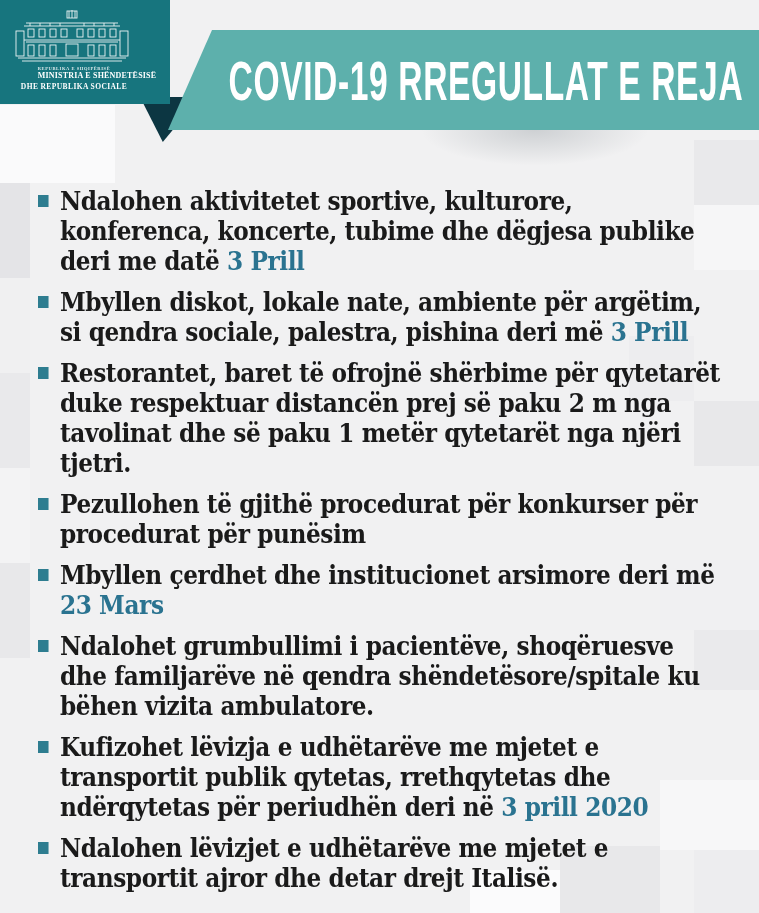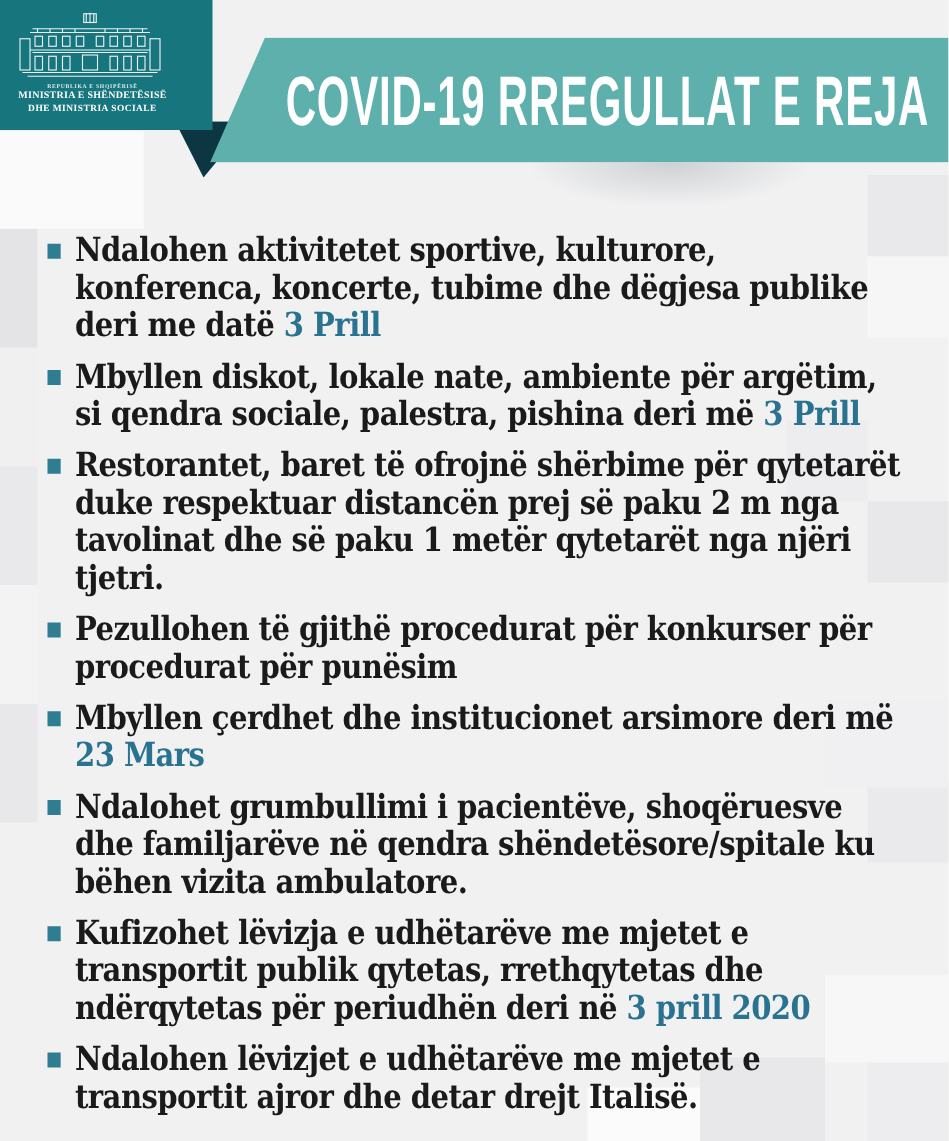--- a/index.html
+++ b/index.html
@@ -95,21 +95,21 @@
   }
   .logo-block{
     position:absolute;left:0;top:0;width:170px;height:104px;
     background:var(--logoBlock,#17757e);
     z-index:3;
   }
   .building{position:absolute;left:14px;top:10px;}
   .logo-text{position:absolute;left:0;width:148px;text-align:center;
     color:#ffffff;font-family:"Liberation Serif",serif;font-weight:bold;}
   .logo-l0{top:66px;font-size:4.5px;letter-spacing:.6px;opacity:.85;}
-  .logo-l1{top:71px;font-size:8px;letter-spacing:.2px;}
+  .logo-l1{top:71px;font-size:8px;letter-spacing:.2px;margin-left:23px;}
   .logo-l2{top:82px;font-size:7.5px;letter-spacing:.4px;}
 
   
   .rules{
     position:absolute;left:38px;top:186px;width:780px;
     display:flex;flex-direction:column;gap:11px;
     transform:scaleX(.878);transform-origin:0 0;
     z-index:2;
   }
   .rule{display:flex;align-items:flex-start;}
@@ -178,21 +178,21 @@
       <rect x="96" y="35" width="6" height="11"></rect>
 
       <rect x="2" y="21" width="8" height="25"></rect>
       <rect x="106" y="21" width="8" height="25"></rect>
 
       <line x1="4" y1="48" x2="112" y2="48"></line>
       <line x1="8" y1="51" x2="108" y2="51"></line>
     </svg>
     <div class="logo-text logo-l0">REPUBLIKA E SHQIPËRISË</div>
     <div class="logo-text logo-l1">MINISTRIA E SHËNDETËSISË</div>
-    <div class="logo-text logo-l2">DHE MINISTRIA SOCIALE</div>
+    <div class="logo-text logo-l2">DHE REPUBLIKA SOCIALE</div>
   </div>
 
   <div class="rules">
       <div class="rule">
         <span class="bullet"></span>
         <p class="rule-text"><span>Ndalohen aktivitetet sportive, kulturore, konferenca, koncerte, tubime dhe dëgjesa publike deri me datë </span><span class="accent">3 Prill</span></p>
       </div>
       <div class="rule">
         <span class="bullet"></span>
         <p class="rule-text"><span>Mbyllen diskot, lokale nate, ambiente për argëtim, si qendra sociale, palestra, pishina deri më </span><span class="accent">3 Prill</span></p>

